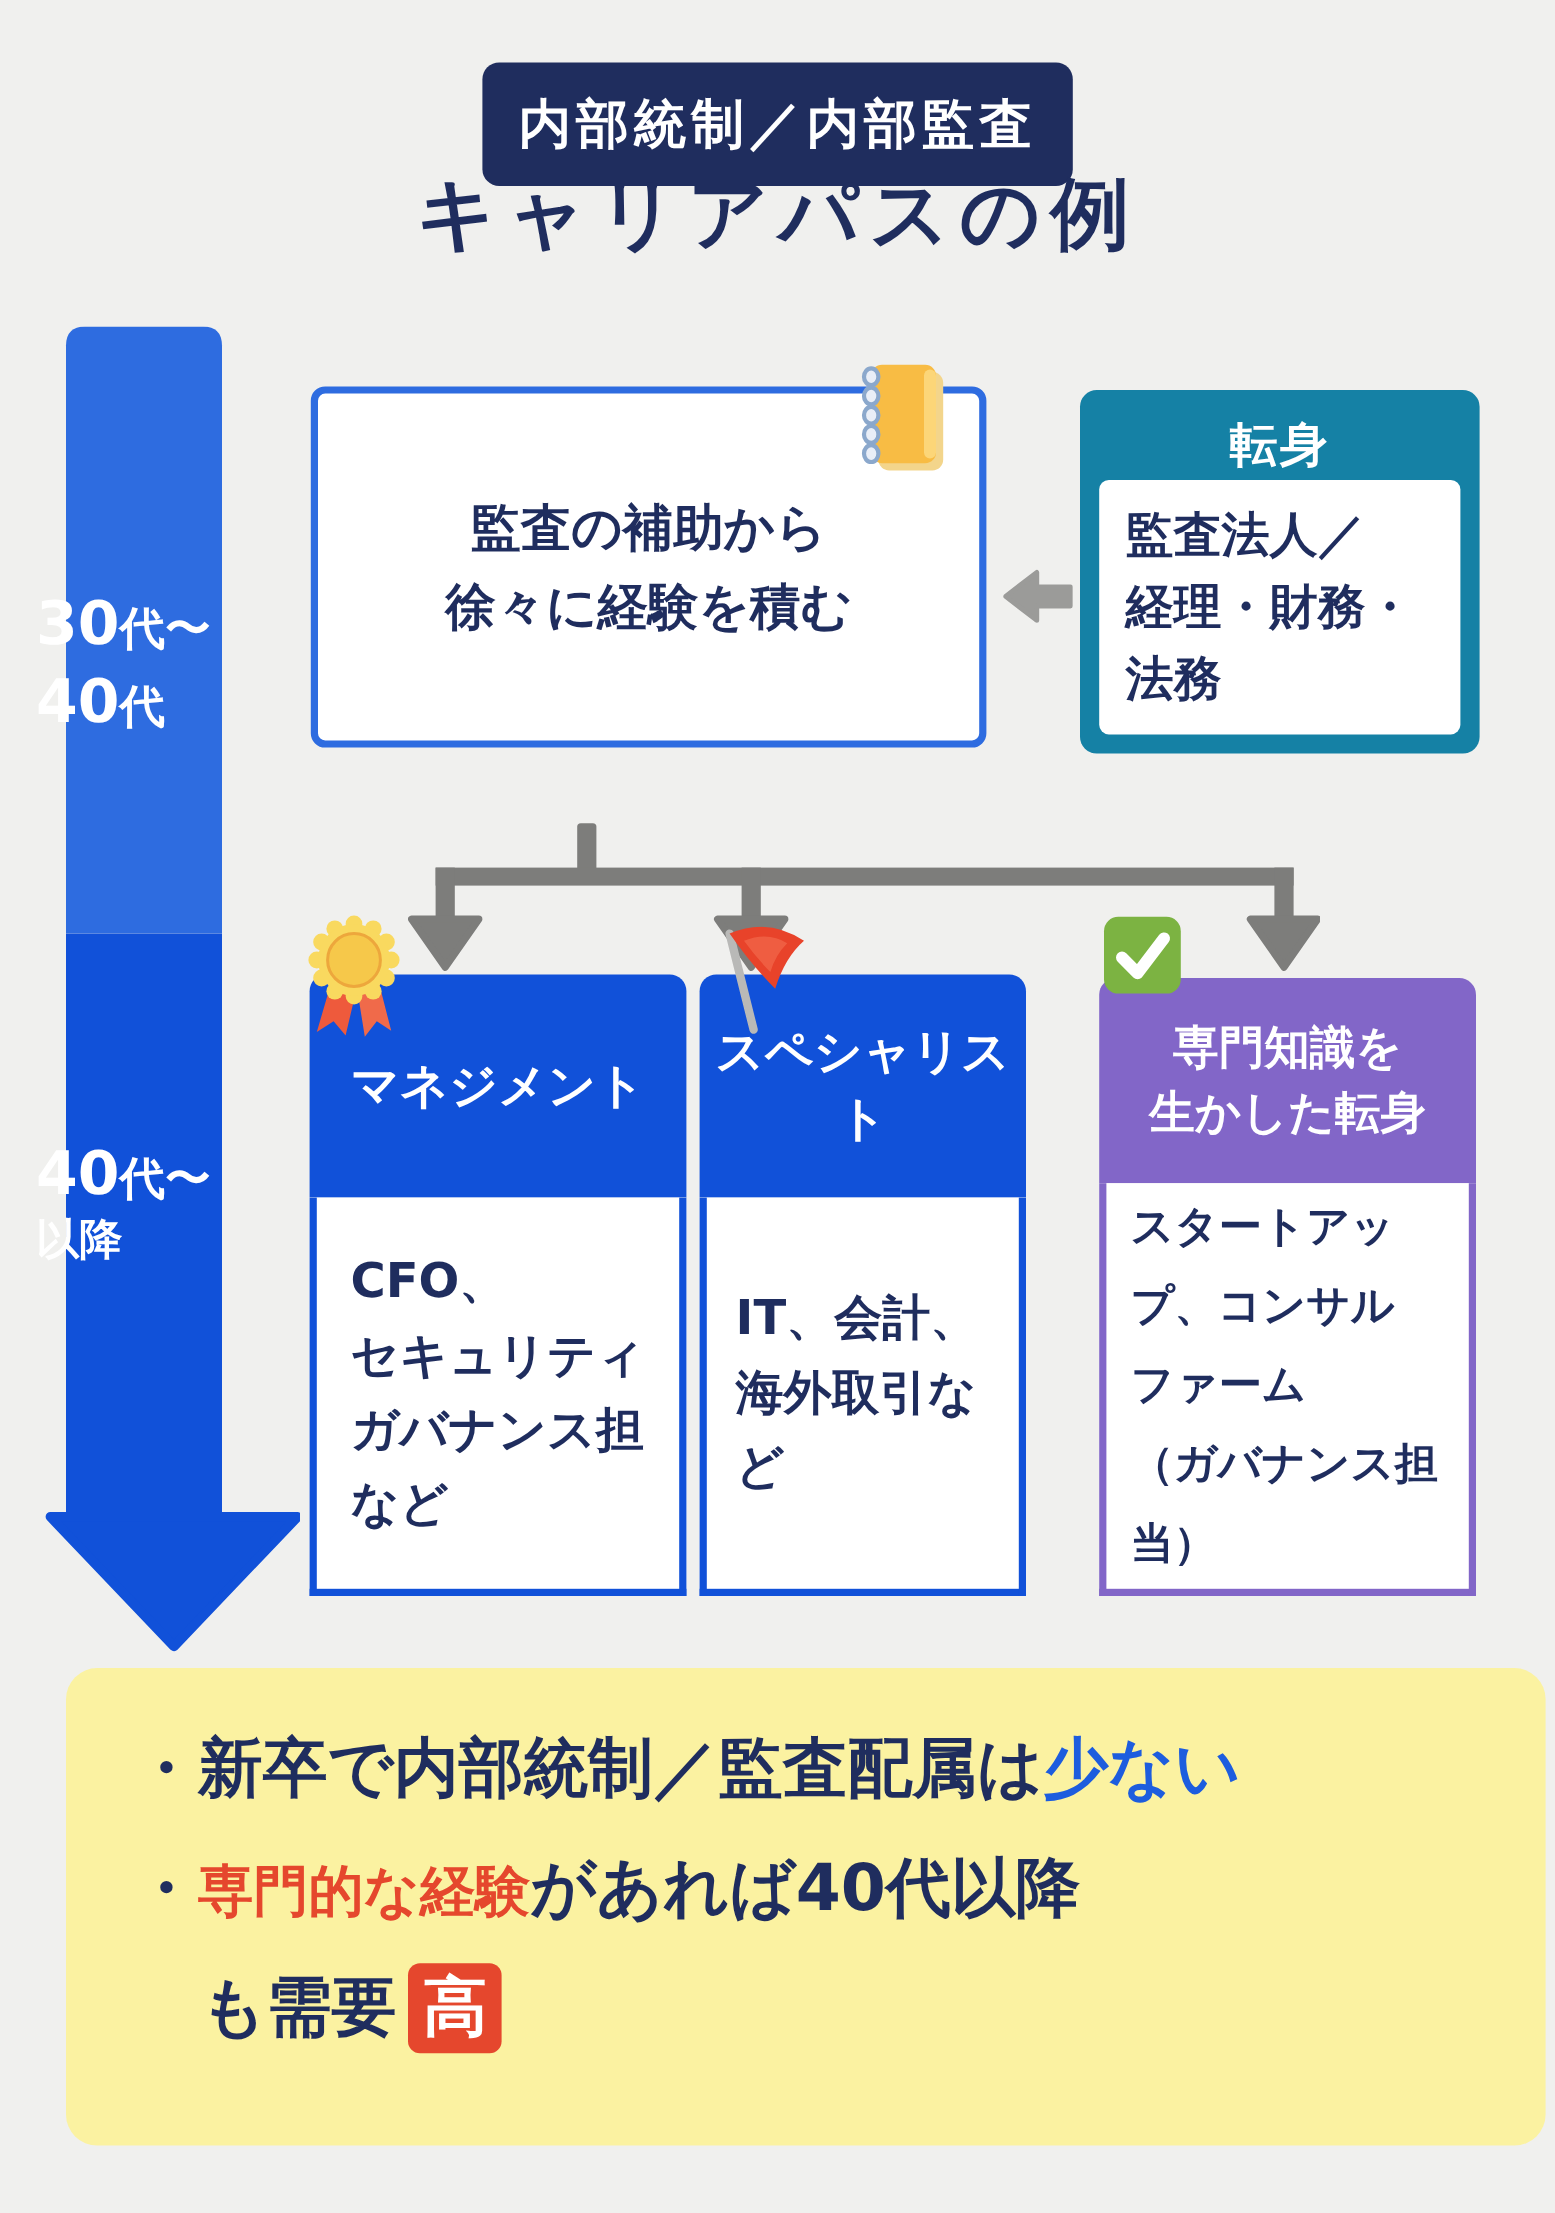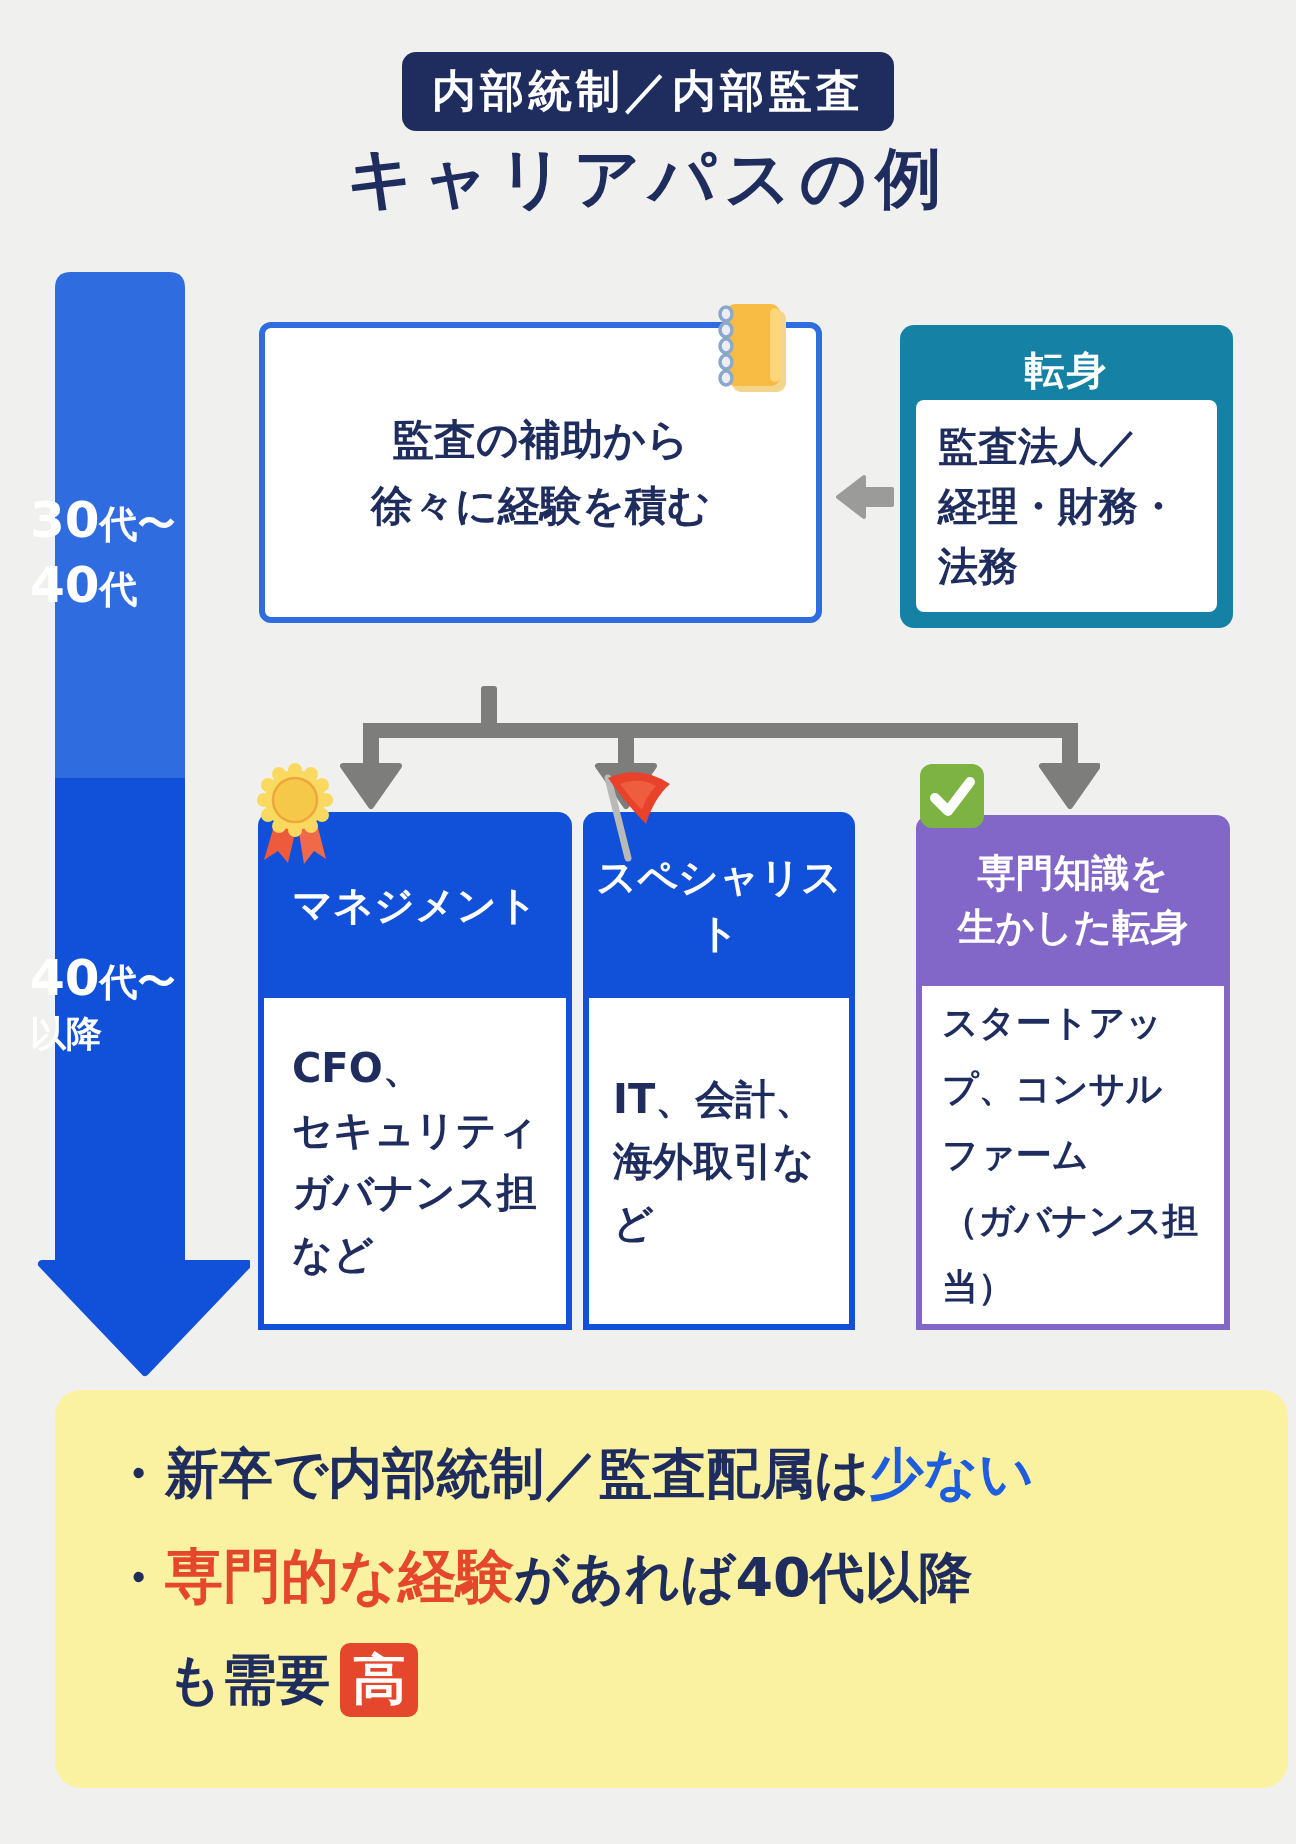--- a/index.html
+++ b/index.html
@@ -3,21 +3,21 @@
 <meta charset="utf-8">
 <style>
   html,body{margin:0;padding:0;}
   body{background:var(--bg,#f0f0ee);font-family:"DejaVu Sans",sans-serif;font-weight:bold;}
   .canvas{position:relative;width:1296px;height:1844px;background:var(--bg,#f0f0ee);overflow:hidden;}
   .ln{display:block;}
 
   
   .badge{position:absolute;top:52px;left:50%;transform:translateX(-50%);
     background:var(--navy,#1f2d5e);color:#fff;font-size:44px;letter-spacing:4px;
-    padding:10px 30px;border-radius:14px;white-space:nowrap;}
+    padding:22px 30px;border-radius:14px;white-space:nowrap;}
   .title{position:absolute;top:134px;left:0;width:100%;margin:0;text-align:center;
     color:var(--navy,#1f2d5e);font-size:66px;letter-spacing:8px;font-weight:bold;}
 
   
   .timeline-svg{position:absolute;left:30px;top:272px;}
   .phase{position:absolute;left:30px;width:180px;text-align:left;color:#fff;line-height:1.3;}
   .phase1{top:488px;}
   .phase2{top:946px;}
   .phase .num{font-size:50px;}
   .phase .kanji{font-size:38px;}
@@ -55,21 +55,21 @@
   .box2 .path-body{border:6px solid var(--blue,#1151d9);border-top:none;font-size:40px;line-height:1.55;padding:10px 10px 10px 24px;}
   .box3 .path-body{border:6px solid var(--purple,#8266c8);border-top:none;font-size:36px;line-height:1.5;padding:10px 6px 10px 20px;gap:12px;}
 
   
   .note{position:absolute;left:55px;top:1390px;width:1233px;height:398px;box-sizing:border-box;
     background:var(--note-yellow,#fbf2a1);border-radius:26px;padding:42px 56px;
     color:var(--navy,#1f2d5e);font-size:54px;line-height:1.55;}
   .note-line{margin-bottom:16px;white-space:nowrap;}
   .note-line.indent{padding-left:56px;}
   .hl-blue{color:var(--highlight-blue,#1d5dde);}
-  .hl-orange{color:var(--highlight-orange,#e5472d);font-size:58px;}
+  .hl-orange{color:var(--highlight-orange,#e5472d);font-size:46px;}
   .hl-badge{display:inline-block;background:var(--highlight-orange,#e5472d);color:#fff;
     border-radius:10px;padding:2px 12px;margin-left:10px;line-height:1.3;}
 </style>
 </head>
 <body>
 
 <div class="canvas">
 
   <div class="badge">内部統制／内部監査</div>
   <h1 class="title">キャリアパスの例</h1>

